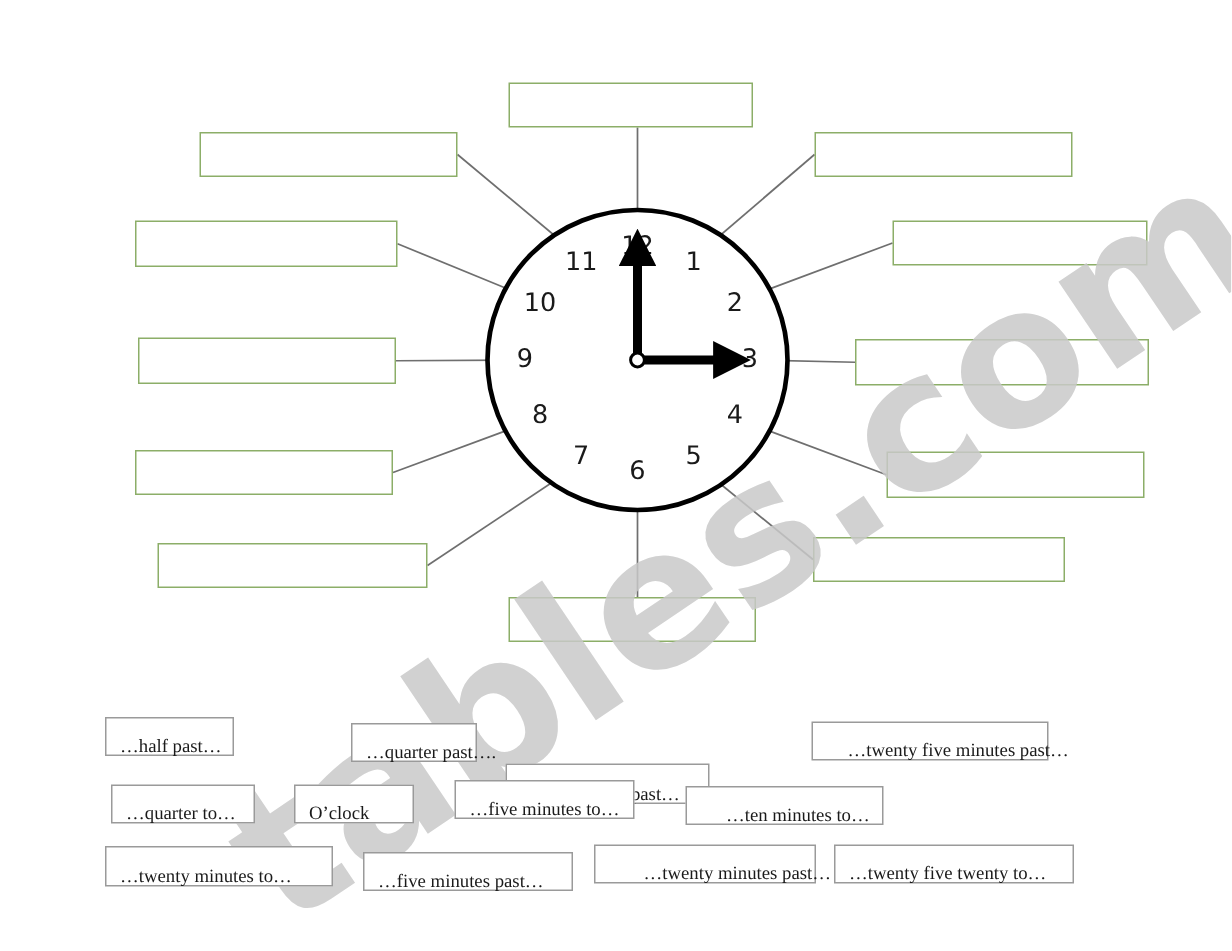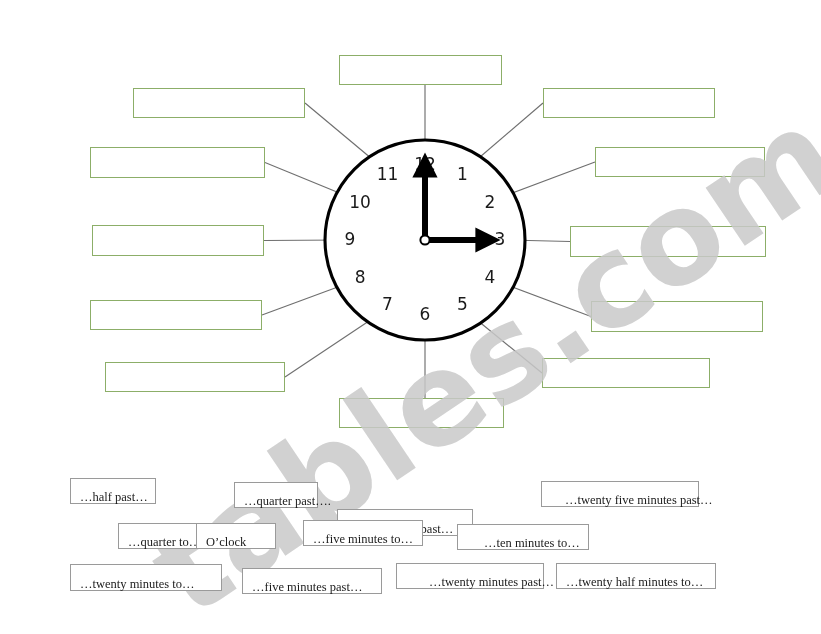--- a/index.html
+++ b/index.html
@@ -167,21 +167,21 @@
       </div>
       <div class="bank-box" style="left: 190px; top: 482px; width: 84px; height: 26px; margin-left: 44px;">
         <span>…quarter past….</span>
       </div>
       <div class="bank-box" style="left: 337px; top: 478px; width: 136px; height: 27px; margin-top: 31px;">
         <span>…ten minutes past…</span>
       </div>
       <div class="bank-box" style="left: 541px; top: 481px; width: 158px; height: 26px; padding-left: 23px;">
         <span>…twenty five minutes past…</span>
       </div>
-      <div class="bank-box" style="left: 74px; top: 523px; width: 96px; height: 26px; margin-left: 44px;">
+      <div class="bank-box" style="left: 74px; top: 523px; width: 96px; height: 26px;">
         <span>…quarter to…</span>
       </div>
       <div class="bank-box" style="left: 196px; top: 523px; width: 80px; height: 26px;">
         <span>O’clock</span>
       </div>
       <div class="bank-box" style="left: 303px; top: 520px; width: 120px; height: 26px;">
         <span>…five minutes to…</span>
       </div>
       <div class="bank-box" style="left: 457px; top: 524px; width: 132px; height: 26px; padding-left: 26px;">
         <span>…ten minutes to…</span>
@@ -189,17 +189,17 @@
       <div class="bank-box" style="left: 70px; top: 564px; width: 152px; height: 27px;">
         <span>…twenty minutes to…</span>
       </div>
       <div class="bank-box" style="left: 242px; top: 568px; width: 140px; height: 26px;">
         <span>…five minutes past…</span>
       </div>
       <div class="bank-box" style="left: 396px; top: 563px; width: 148px; height: 26px; padding-left: 32px;">
         <span>…twenty minutes past…</span>
       </div>
       <div class="bank-box" style="left: 556px; top: 563px; width: 160px; height: 26px;">
-        <span>…twenty half minutes to…</span>
+        <span>…twenty five twenty to…</span>
       </div>
     </div>
 
 </div>
 
 </body></html>

